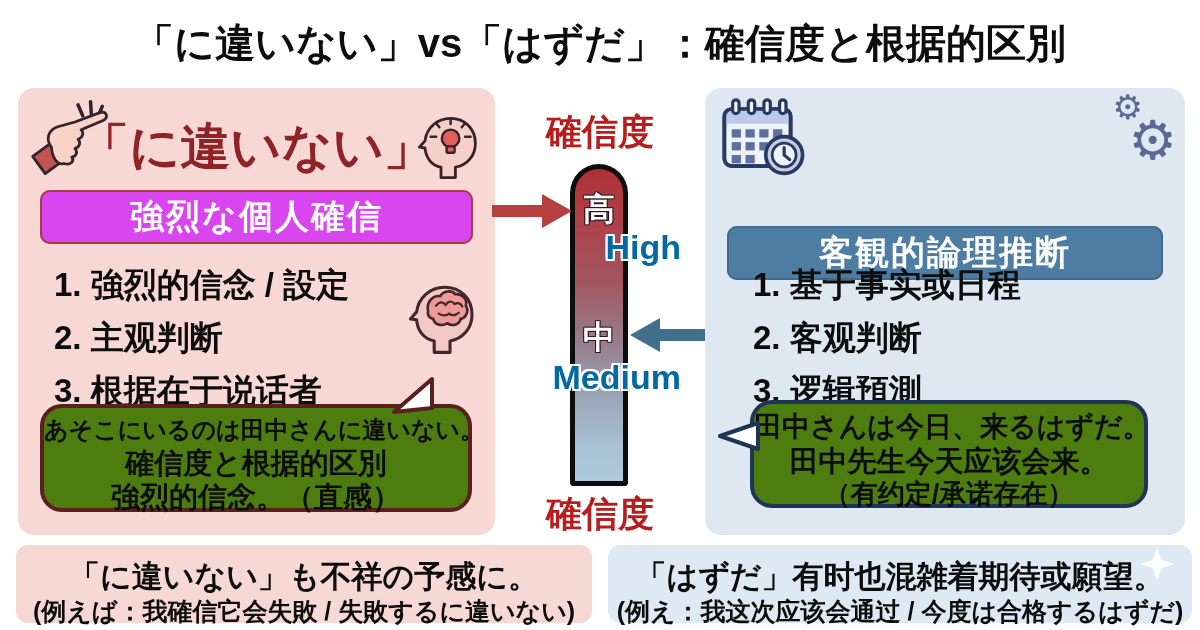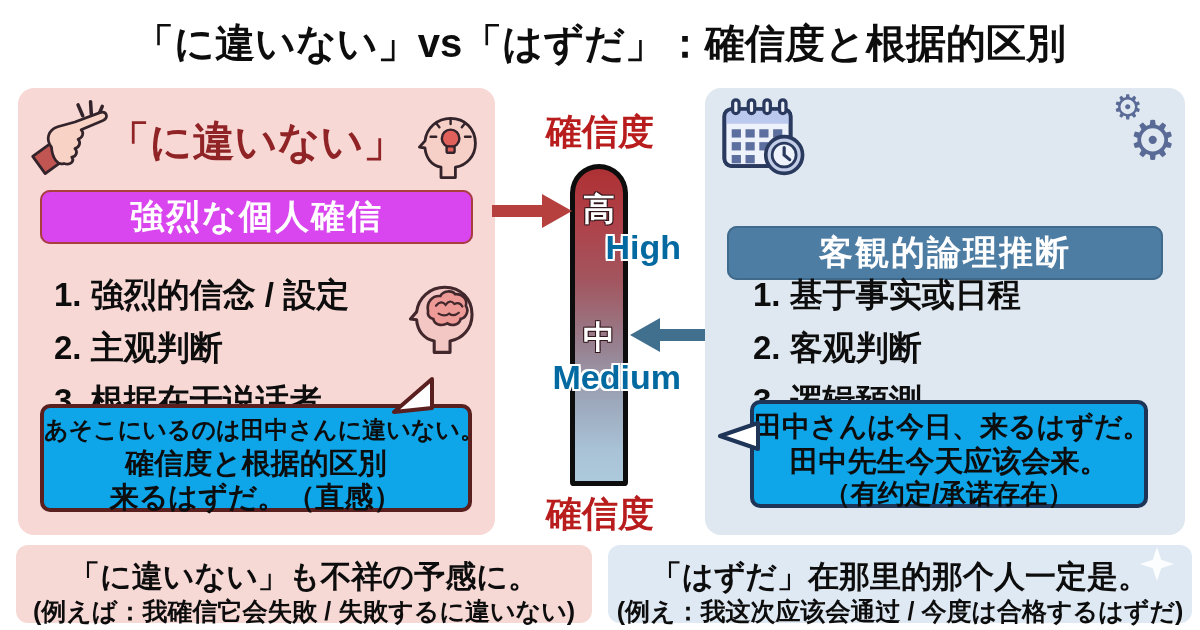--- a/index.html
+++ b/index.html
@@ -14,39 +14,39 @@
   #main-title{
     left:0;top:16px;width:1200px;text-align:center;
     font-size:40px;font-weight:900;color:#0d0d0d;letter-spacing:0px;
   }
 
   
   .panel{border-radius:16px;top:88px;height:447px;}
   #left-panel{left:18px;width:477px;background:#f7d8d5;}
   #right-panel{left:705px;width:480px;background:#dfe8f0;}
 
-  .panel-heading{top:26px;width:100%;text-align:center;font-size:42px;font-weight:900;}
+  .panel-heading{top:26px;width:100%;text-align:center;font-size:50px;font-weight:900;}
   #left-panel .panel-heading{color:#8f2325;}
   #right-panel .panel-heading{color:#1c3c63;}
 
   .badge{
     left:22px;top:102px;height:54px;border-radius:10px;
     display:flex;align-items:center;justify-content:center;
     font-size:34px;font-weight:900;color:#ffffff;letter-spacing:2px;
   }
   #left-panel .badge{width:433px;background:#d946ef;box-shadow:inset 0 0 0 2px #a93f3c;}
   #right-panel .badge{width:436px;background:#4e7da3;box-shadow:inset 0 0 0 2px #406a8c;margin-top:36px;}
 
-  .num-list{top:180px;font-size:33px;font-weight:900;color:#0d0d0d;line-height:53px;}
+  .num-list{top:170px;font-size:33px;font-weight:900;color:#0d0d0d;line-height:53px;}
   #left-panel .num-list{left:36px;}
   #right-panel .num-list{left:48px;}
 
   
   .bubble{
-    background:#0ea5e9;border-radius:10px;text-align:center;
+    background:#4d7c0f;border-radius:22px;text-align:center;
     font-weight:900;color:#0d0d0d;
   }
   #left-bubble{
     left:22px;top:316px;width:432px;height:108px;border:4px solid #5a1f1f;
     padding-top:6px;box-sizing:border-box;
   }
   #right-bubble{
     left:45px;top:312px;width:398px;height:108px;border:4px solid #1f3557;
     padding-top:6px;box-sizing:border-box;
   }
@@ -127,21 +127,21 @@
   </span>
 
   <div class="abs bubble" id="left-bubble">
     <span class="bubble-tail" style="right:30px;top:-32px;">
       <svg width="52" height="38" viewBox="0 0 52 38">
         <polygon points="46,3 8,36 46,32" fill="#ffffff" stroke="#5a1f1f" stroke-width="4" stroke-linejoin="round"></polygon>
       </svg>
     </span>
     <div class="nowrap l1-sm">あそこにいるのは田中さんに違いない。</div>
     <div class="nowrap l2">確信度と根据的区別</div>
-    <div class="nowrap l2">来るはずだ。（直感）</div>
+    <div class="nowrap l2">強烈的信念。（直感）</div>
   </div>
 </div>
 
 <div class="abs nowrap gauge-label" id="gauge-label-top">確信度</div>
 <div class="abs" id="gauge-bar"></div>
 
 <span class="abs" style="left:492px;top:192px;">
   <svg width="82" height="38" viewBox="0 0 82 38">
     <polygon points="0,13 50,13 50,2 80,19 50,36 50,25 0,25" fill="#b6403e"></polygon>
   </svg>
@@ -214,15 +214,15 @@
   <div class="nowrap n1">「に違いない」も不祥の予感に。</div>
   <div class="nowrap n2">(例えば：我確信它会失敗 / 失敗するに違いない)</div>
 </div>
 
 <div class="abs note" id="note-right">
   <span class="abs" style="right:18px;top:2px;">
     <svg width="34" height="34" viewBox="0 0 24 24">
       <polygon points="12,0 15,9 24,12 15,15 12,24 9,15 0,12 9,9" fill="#ffffff" opacity="0.9"></polygon>
     </svg>
   </span>
-  <div class="nowrap n1">「はずだ」在那里的那个人一定是。</div>
+  <div class="nowrap n1">「はずだ」有时也混雑着期待或願望。</div>
   <div class="nowrap n2">(例え：我这次应该会通过 / 今度は合格するはずだ)</div>
 </div>
 
 </body></html>

